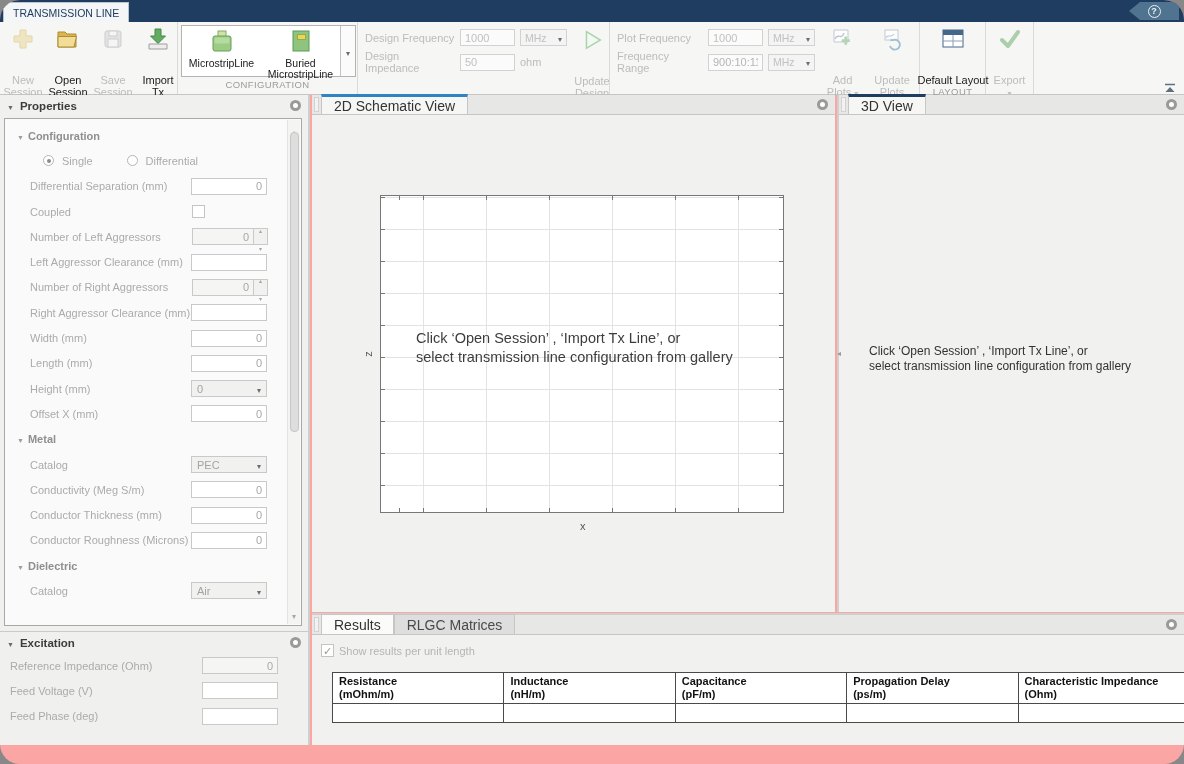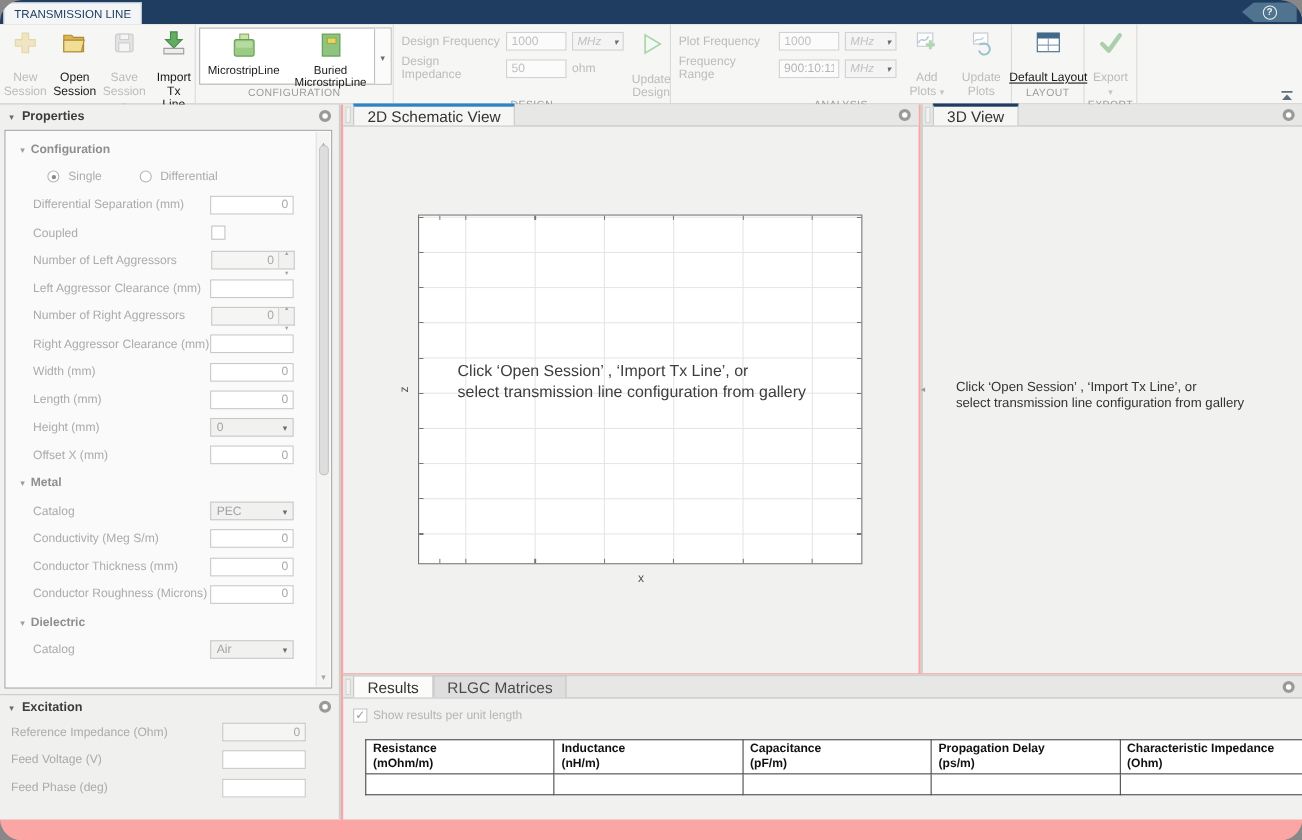--- a/index.html
+++ b/index.html
@@ -11,36 +11,36 @@
   .app-tab { position:absolute; left:3px; top:2px; height:20px; background:#f4f5f6; color:#1e3d60; font-size:10.5px; padding:0 9px; display:flex; align-items:center; border:1px solid #b9c4ce; border-bottom:none; }
   .help-btn { position:absolute; right:5px; top:2px; width:50px; height:18px; background:#50748f; clip-path:polygon(0 50%, 11px 0, 100% 0, 100% 100%, 11px 100%); display:flex; align-items:center; justify-content:center; cursor:pointer; }
   .help-circle { width:13px; height:13px; border:1.5px solid #e9eef2; border-radius:50%; color:#eef2f5; font-size:9px; font-weight:bold; display:flex; align-items:center; justify-content:center; }
 
   
   .toolstrip { position:absolute; left:0; top:22px; width:100%; height:73px; background:#f6f6f5; border-bottom:1px solid #c6c6c6; display:flex; }
   .ts-section { height:100%; border-right:1px solid #dadada; display:flex; flex-direction:column; }
   .ts-body { flex:1; display:flex; align-items:flex-start; }
   .ts-label { height:15px; text-align:center; font-size:9.5px; color:#9b9b9b; letter-spacing:.4px; }
   .ts-btn { min-width:40px; padding:5px 2px 0 2px; display:flex; flex-direction:column; align-items:center; font-size:11px; line-height:12px; color:#1a1a1a; text-align:center; cursor:pointer; }
-  .ts-btn .lbl { margin-top:11px; max-width:52px; }
+  .ts-btn .lbl { margin-top:21px; max-width:52px; }
   .ts-btn.disabled { color:#bcbcbc; cursor:default; }
   .caret::before { content:"▾"; font-size:8px; color:#6d6d6d; }
   .disabled .caret::before { color:#c3c3c3; }
   .sec-file .ts-body { padding:0 3px; gap:5px; }
 
   .gallery { display:flex; border:1px solid #b3b3b3; background:#fff; margin:3px 3px 2px 3px; height:52px; }
   .gal-item { width:79px; display:flex; flex-direction:column; align-items:center; padding-top:3px; font-size:10.5px; line-height:11.5px; color:#1a1a1a; text-align:center; cursor:pointer; }
   .gal-drop { width:15px; border-left:1px solid #c2c2c2; background:#fbfbfb; display:flex; align-items:center; justify-content:center; cursor:pointer; }
 
   .ts-form { display:flex; flex-direction:column; gap:4px; padding:7px 5px 0 7px; }
   .ts-row { display:flex; align-items:center; gap:5px; }
   .ts-flabel { width:90px; font-size:11px; color:#bcbcbc; }
   .ts-flabel.narrow { width:86px; }
   .ts-input { width:55px; height:17px; border:1px solid #d2d2d2; background:#fbfbfb; color:#c0c0c0; font-size:11px; padding:0 4px; font-family:"Liberation Sans", sans-serif; }
-  .ts-dd { width:47px; height:17px; border:1px solid #d2d2d2; background:#f4f4f4; color:#c0c0c0; font-size:10.5px; display:flex; align-items:center; justify-content:space-between; padding:0 4px;font-style:italic; }
+  .ts-dd { width:47px; height:17px; border:1px solid #d2d2d2; background:#f4f4f4; color:#c0c0c0; font-size:10.5px; display:flex; align-items:center; justify-content:space-between; padding:0 4px; }
   .ts-unit { font-size:11px; color:#bcbcbc; }
   .run-btn { padding-top:6px; }
   .ts-collapse { position:absolute; right:7px; bottom:3px; width:14px; height:11px; cursor:pointer; }
 
   
   .tabbar { height:20px; background:#e7e7e6; border-bottom:1px solid #c6c6c6; display:flex; align-items:flex-end; }
   .tab-handle { width:5px; height:15px; margin:0 2px 2px 2px; border:1px solid #d2d2d2; background:#f2f2f1; }
   .doc-tab { height:20px; padding:0 12px; display:flex; align-items:center; font-size:14px; color:#333; background:#f6f6f5; border:1px solid #c6c6c6; border-bottom:none; border-top:3px solid #2e83c5; cursor:pointer; }
   .doc-tab.navy { border-top-color:#1e3d60; }
   .doc-tab.plain { border-top:1px solid #c6c6c6; background:#fbfbfa; }
@@ -281,21 +281,21 @@
       <div class="ts-body" style="justify-content:center;">
         <div class="ts-btn">
           <span>
             <svg width="24" height="24" viewBox="0 0 24 24">
                 <rect x="2" y="3" width="20" height="17" fill="#fff" stroke="#44688a"></rect>
                 <rect x="2" y="3" width="20" height="5" fill="#44688a"></rect>
                 <line x1="12" y1="8" x2="12" y2="20" stroke="#8aa0b5"></line>
                 <line x1="2" y1="14" x2="22" y2="14" stroke="#8aa0b5"></line>
               </svg>
           </span>
-          <span class="lbl" style="max-width:70px; white-space:nowrap;text-decoration:underline;">Default Layout</span>
+          <span class="lbl" style="max-width:70px; white-space:nowrap;">Default Layout</span>
         </div>
       </div>
       <div class="ts-label">LAYOUT</div>
     </div>
 
     <div class="ts-section" style="width:48px;">
       <div class="ts-body" style="justify-content:center;">
         <div class="ts-btn disabled">
           <span>
             <svg width="24" height="24" viewBox="0 0 24 24">

